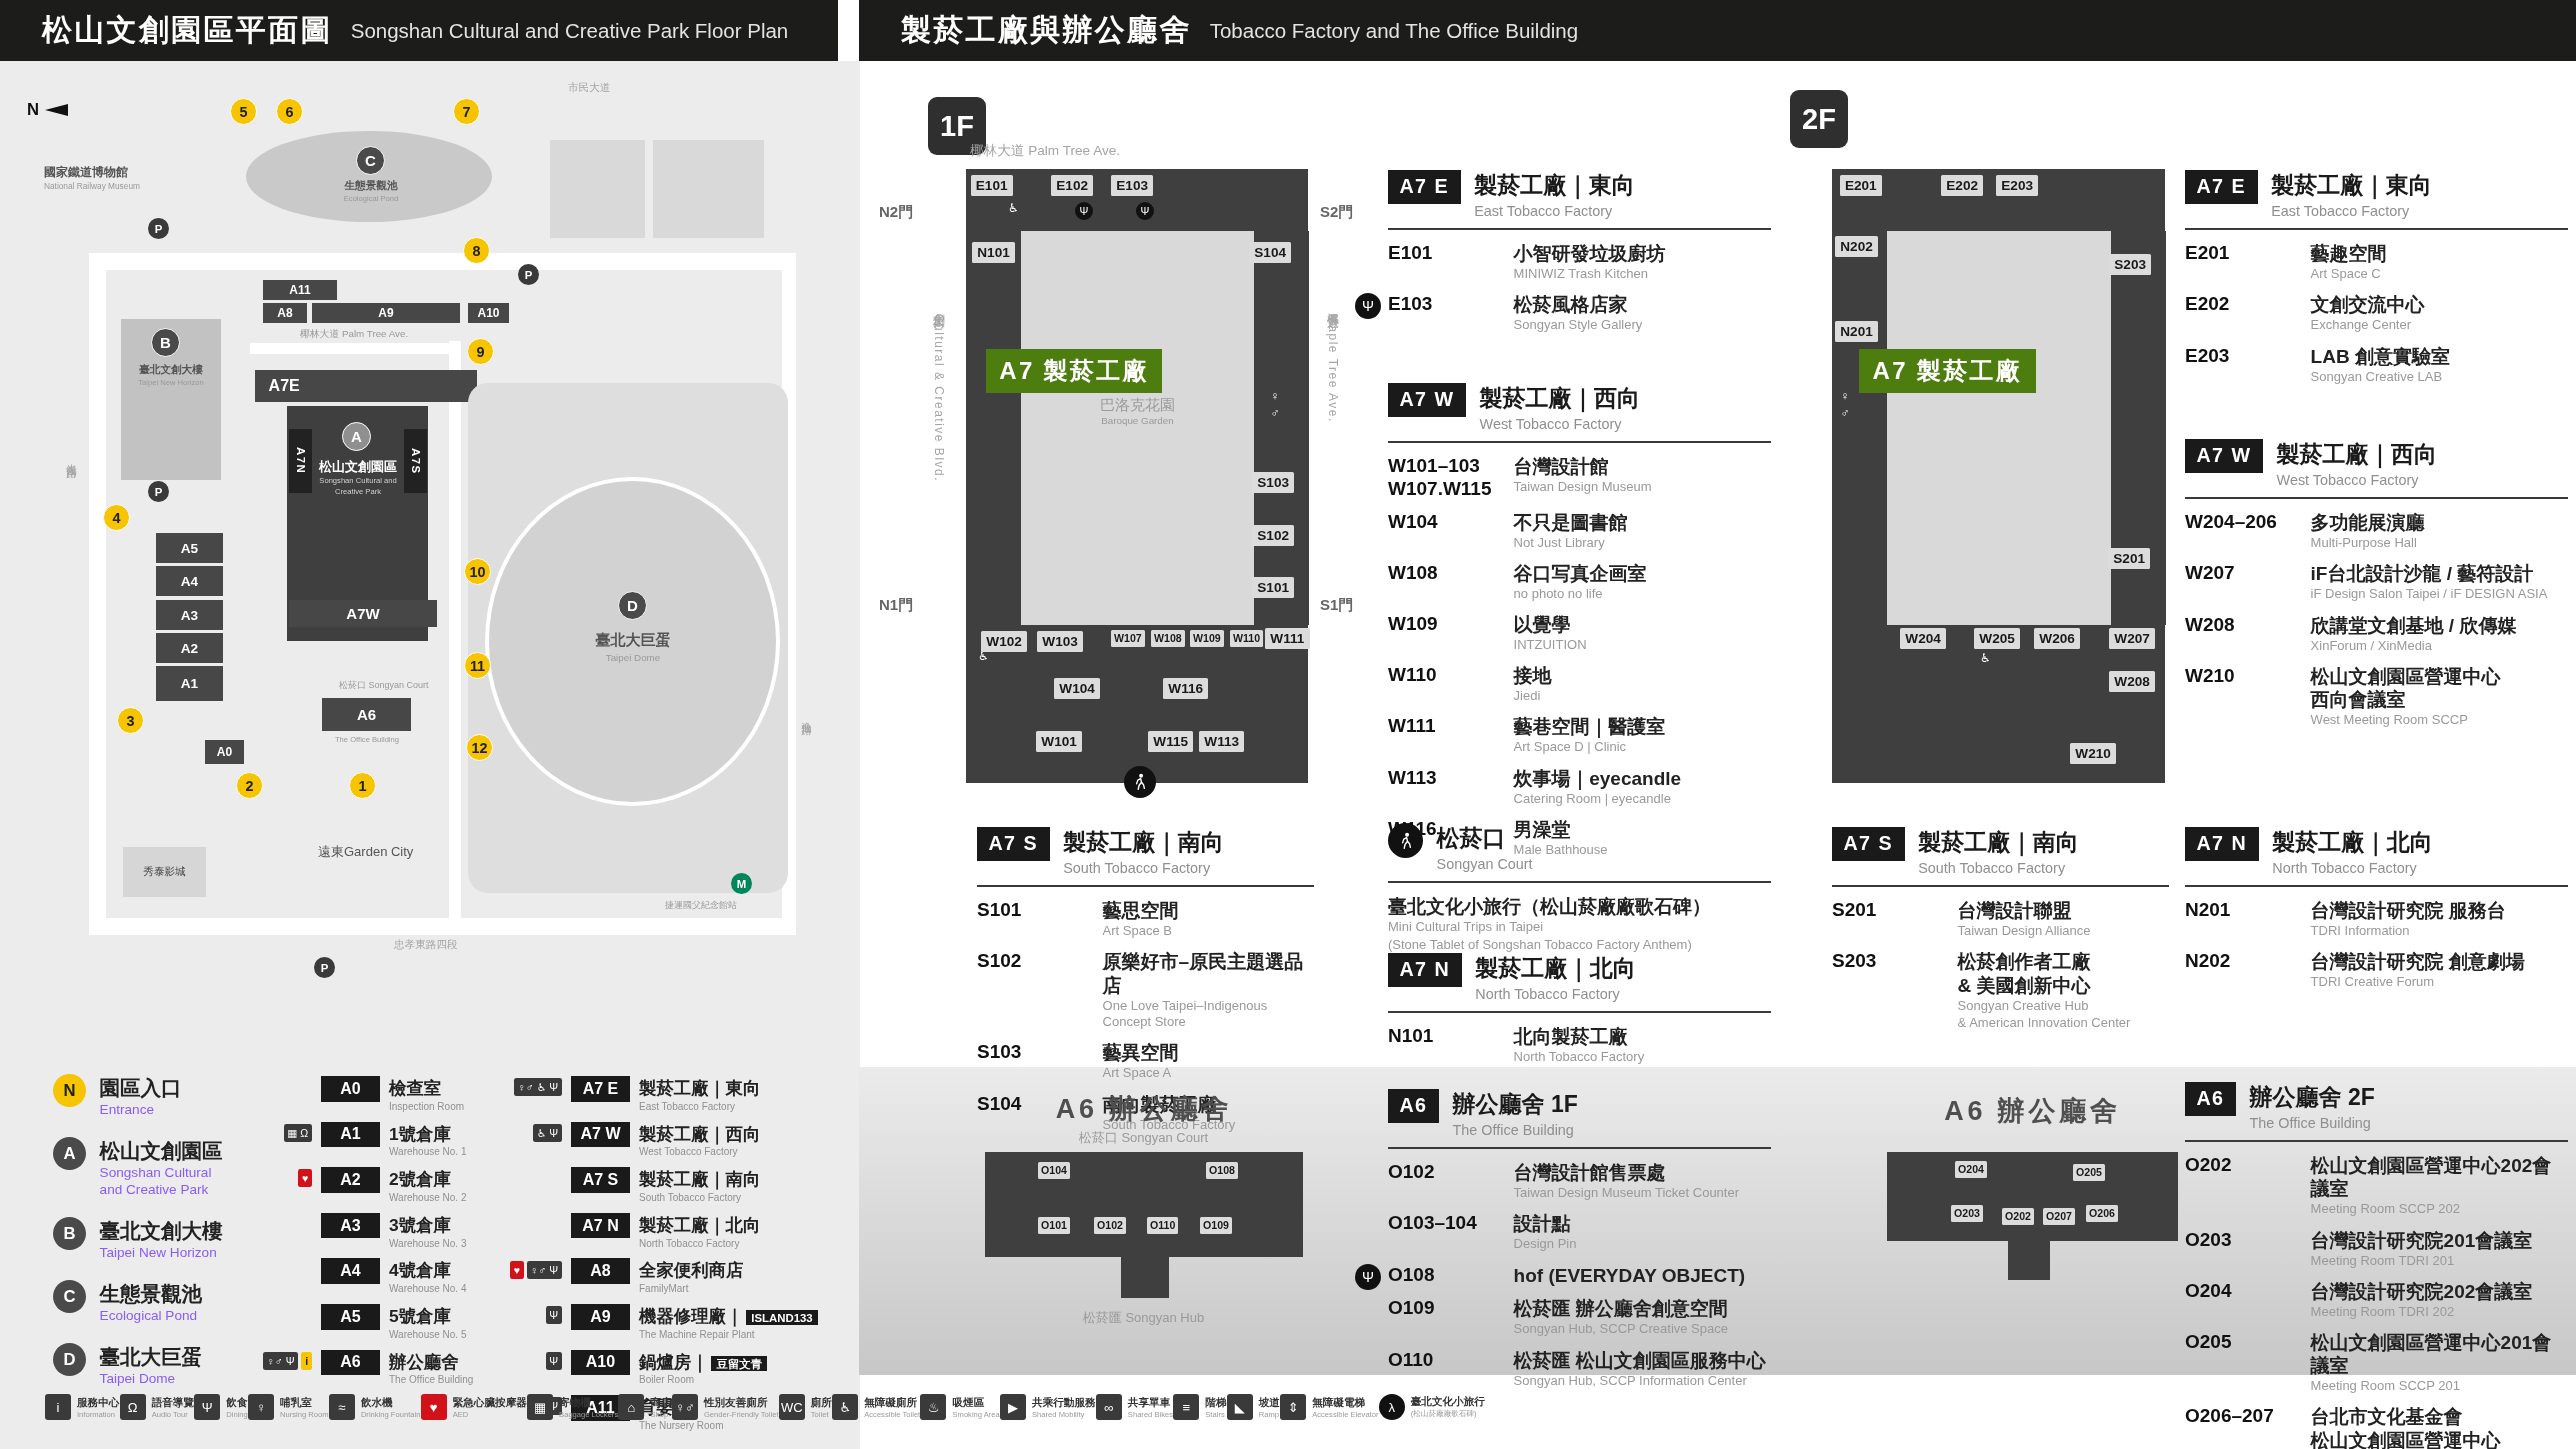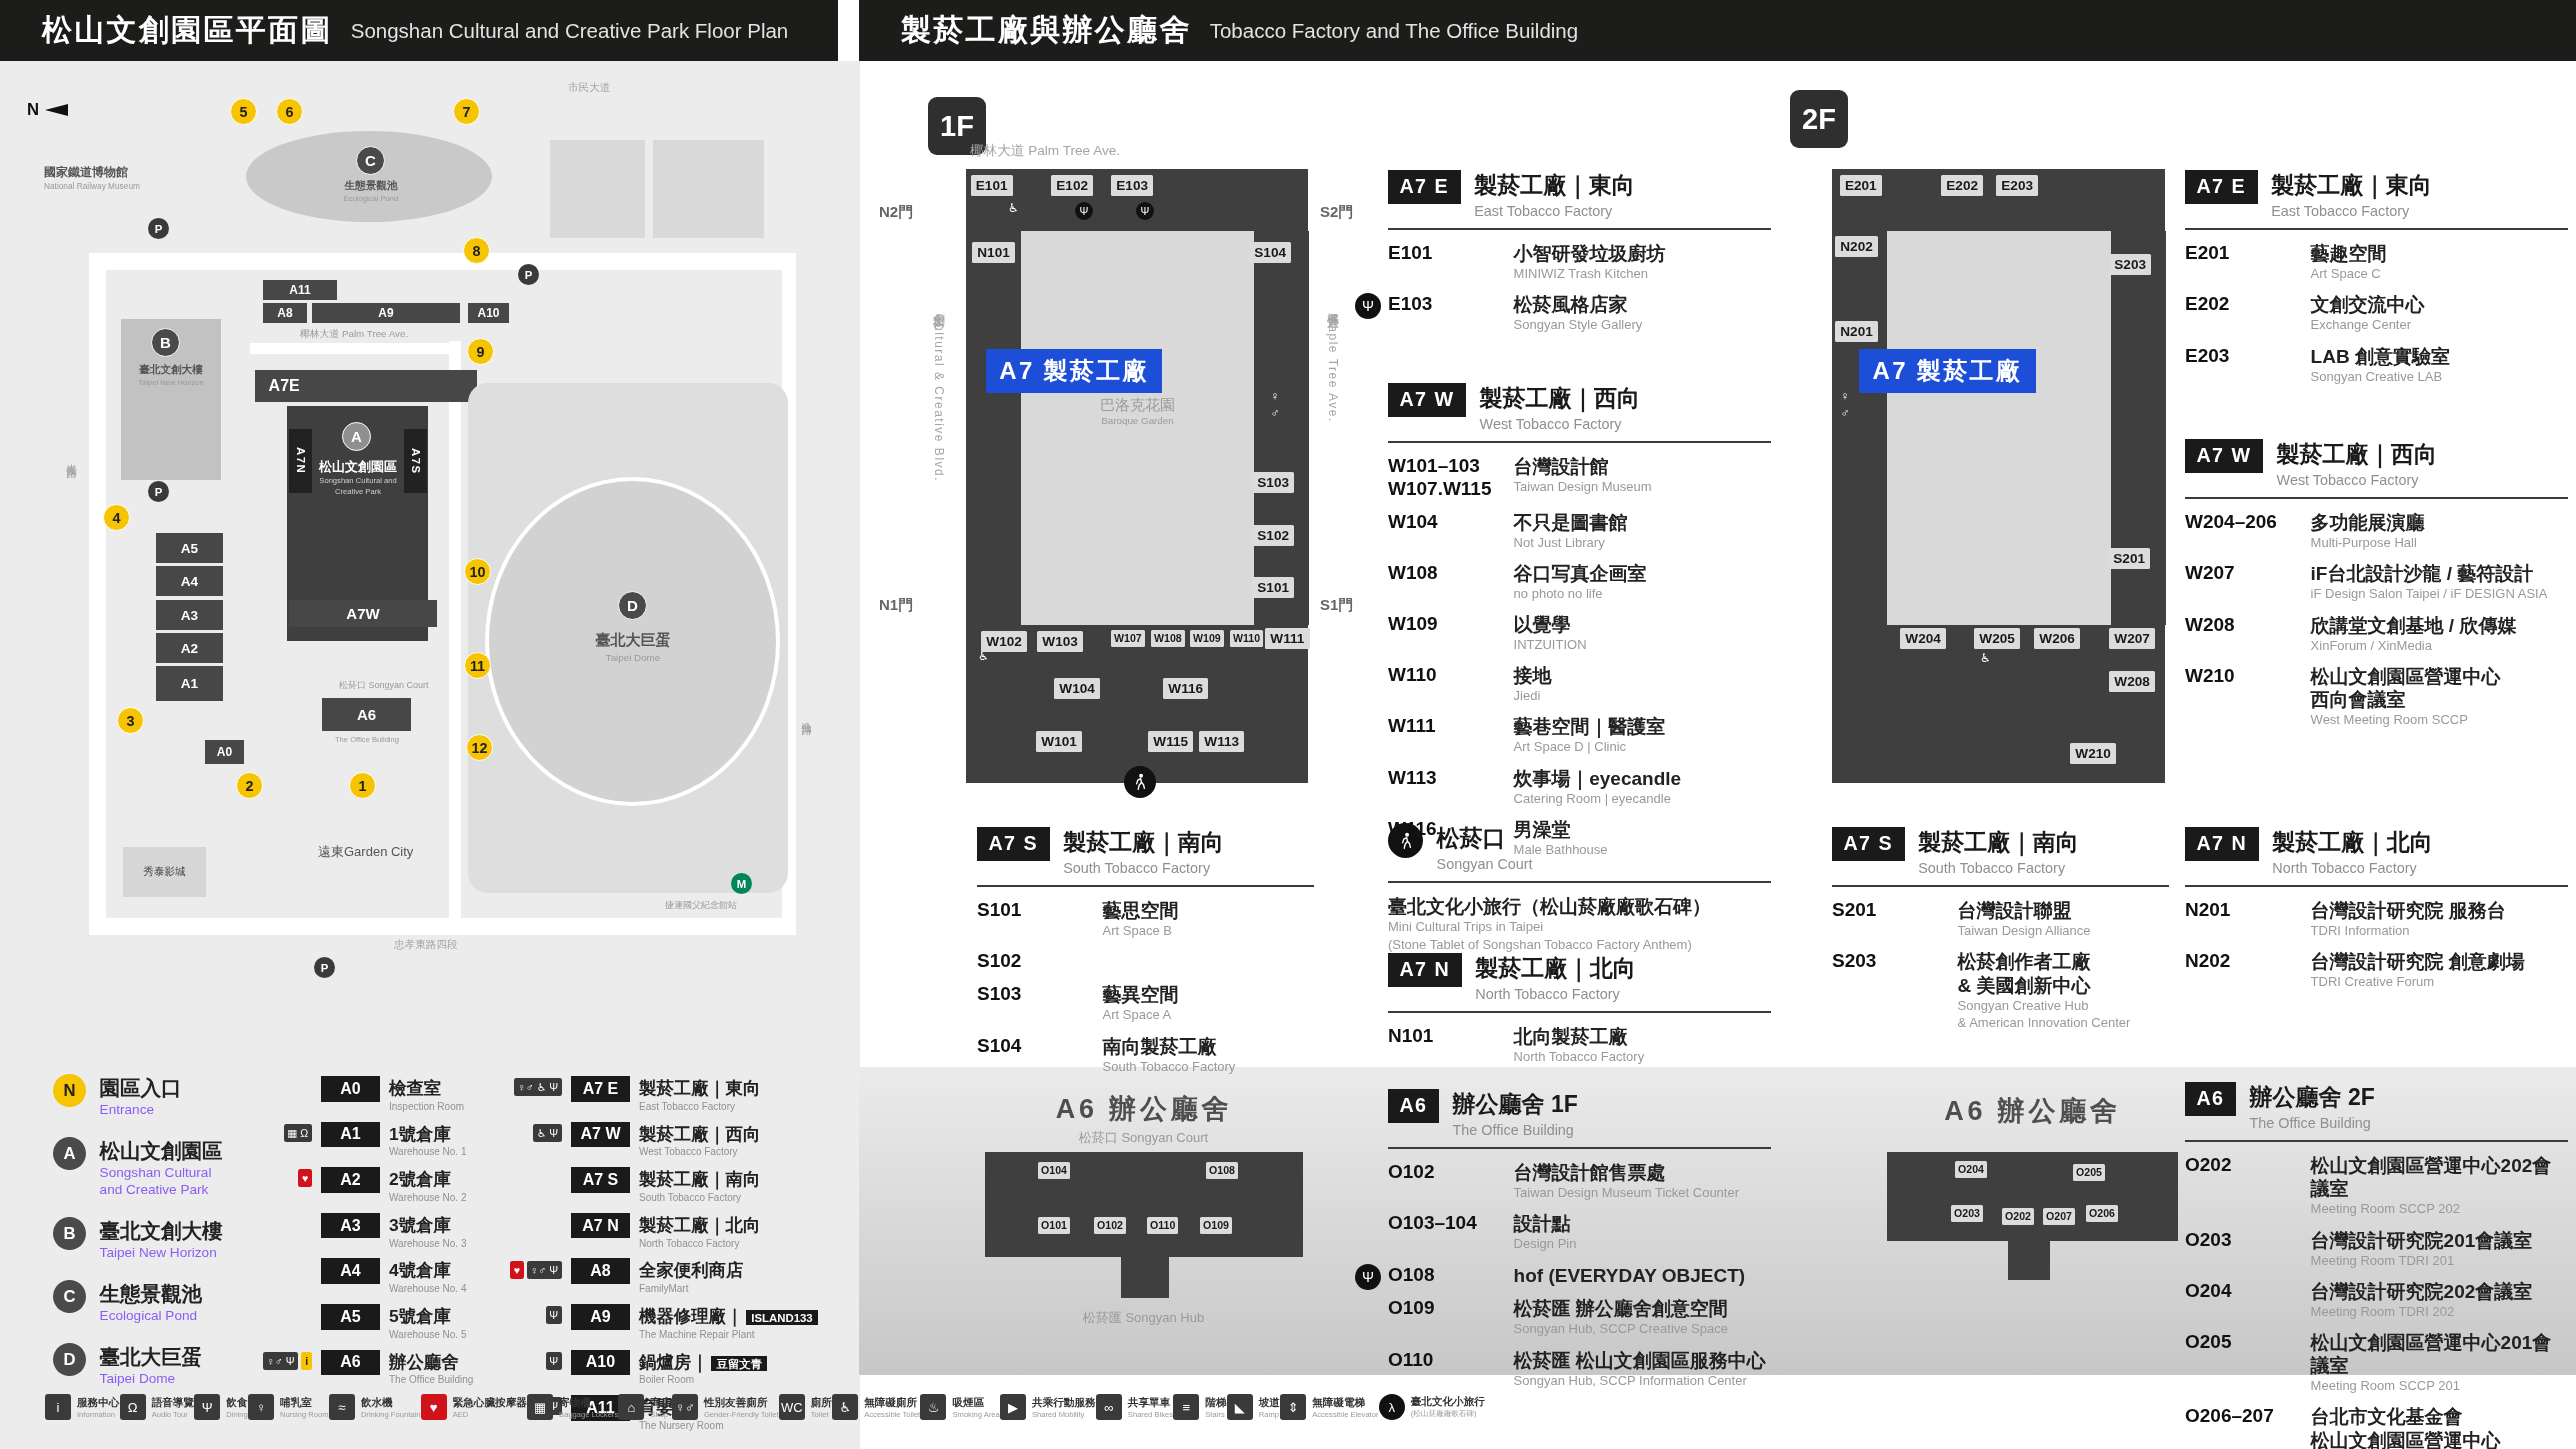--- a/index.html
+++ b/index.html
@@ -45,21 +45,21 @@
   .lg-en{font-size:10px;color:#909090;margin-top:0.8px}
   .lg-badge{background:#1a1a1a;color:#fff;font-size:11.4px;padding:1.5px 5.3px;margin-left:3px;font-weight:bold}
   
   .a6band{position:absolute;left:859px;top:1067px;width:1717px;height:308px;background:linear-gradient(180deg,#ebebeb,#c7c7c7)}
   .fbadge{position:absolute;width:58px;height:58px;background:#2f2f2f;color:#fff;border-radius:9px;display:flex;align-items:center;justify-content:center;font-size:29px;font-weight:bold}
   .fp{position:absolute}
   .fp-band{position:absolute;background:#3f3f3f}
   .court{position:absolute;background:#d9d9d9}
   .rchip{position:absolute;background:#dcdcdc;color:#1a1a1a;font-size:13.6px;font-weight:bold;line-height:21px;padding:0 5.3px;text-align:center;border-radius:1.5px;white-space:nowrap}
   .rchip.sm{font-size:10.6px;line-height:16.7px;padding:0 3px}
-  .fp-label{position:absolute;background:#1d4ed8;color:#fff;font-size:24px;font-weight:bold;padding:6px 13.6px;letter-spacing:2.3px;white-space:nowrap}
+  .fp-label{position:absolute;background:#4d7c0f;color:#fff;font-size:24px;font-weight:bold;padding:6px 13.6px;letter-spacing:2.3px;white-space:nowrap}
   .garden{position:absolute;text-align:center;color:#9a9a9a}
   .amen{position:absolute;color:#fff;font-size:12px;letter-spacing:3px;white-space:nowrap}
   .gate{position:absolute;color:#666;font-size:15px;font-weight:bold;white-space:nowrap}
   .street{position:absolute;color:#a5a5a5;font-size:13.6px;white-space:nowrap}
   .pcircle{position:absolute;width:32px;height:32px;border-radius:50%;background:#111;display:flex;align-items:center;justify-content:center}
   .pcircle.rel{position:relative;flex:none;width:35px;height:35px}
   .psvg{width:19.7px;height:19.7px}
   .dot-dining{position:absolute;width:18px;height:18px;border-radius:50%;background:#111;color:#fff;font-size:10.6px;display:flex;align-items:center;justify-content:center}
   
   .grp{position:absolute}
@@ -808,20 +808,26 @@
       <div class="row-en he">Art Space B</div>
 
     </div>
   </div>
 
   <div class="row">
 
     <div class="row-code">
           <div class="he">S102</div>
         </div>
+    <div class="row-main">
+      <div class="row-zh he">原樂好市–原民主題選品店</div>
+
+      <div class="row-en he">One Love Taipei–Indigenous Concept Store</div>
+
+    </div>
   </div>
 
   <div class="row">
 
     <div class="row-code">
           <div class="he">S103</div>
         </div>
     <div class="row-main">
       <div class="row-zh he">藝異空間</div>
 

